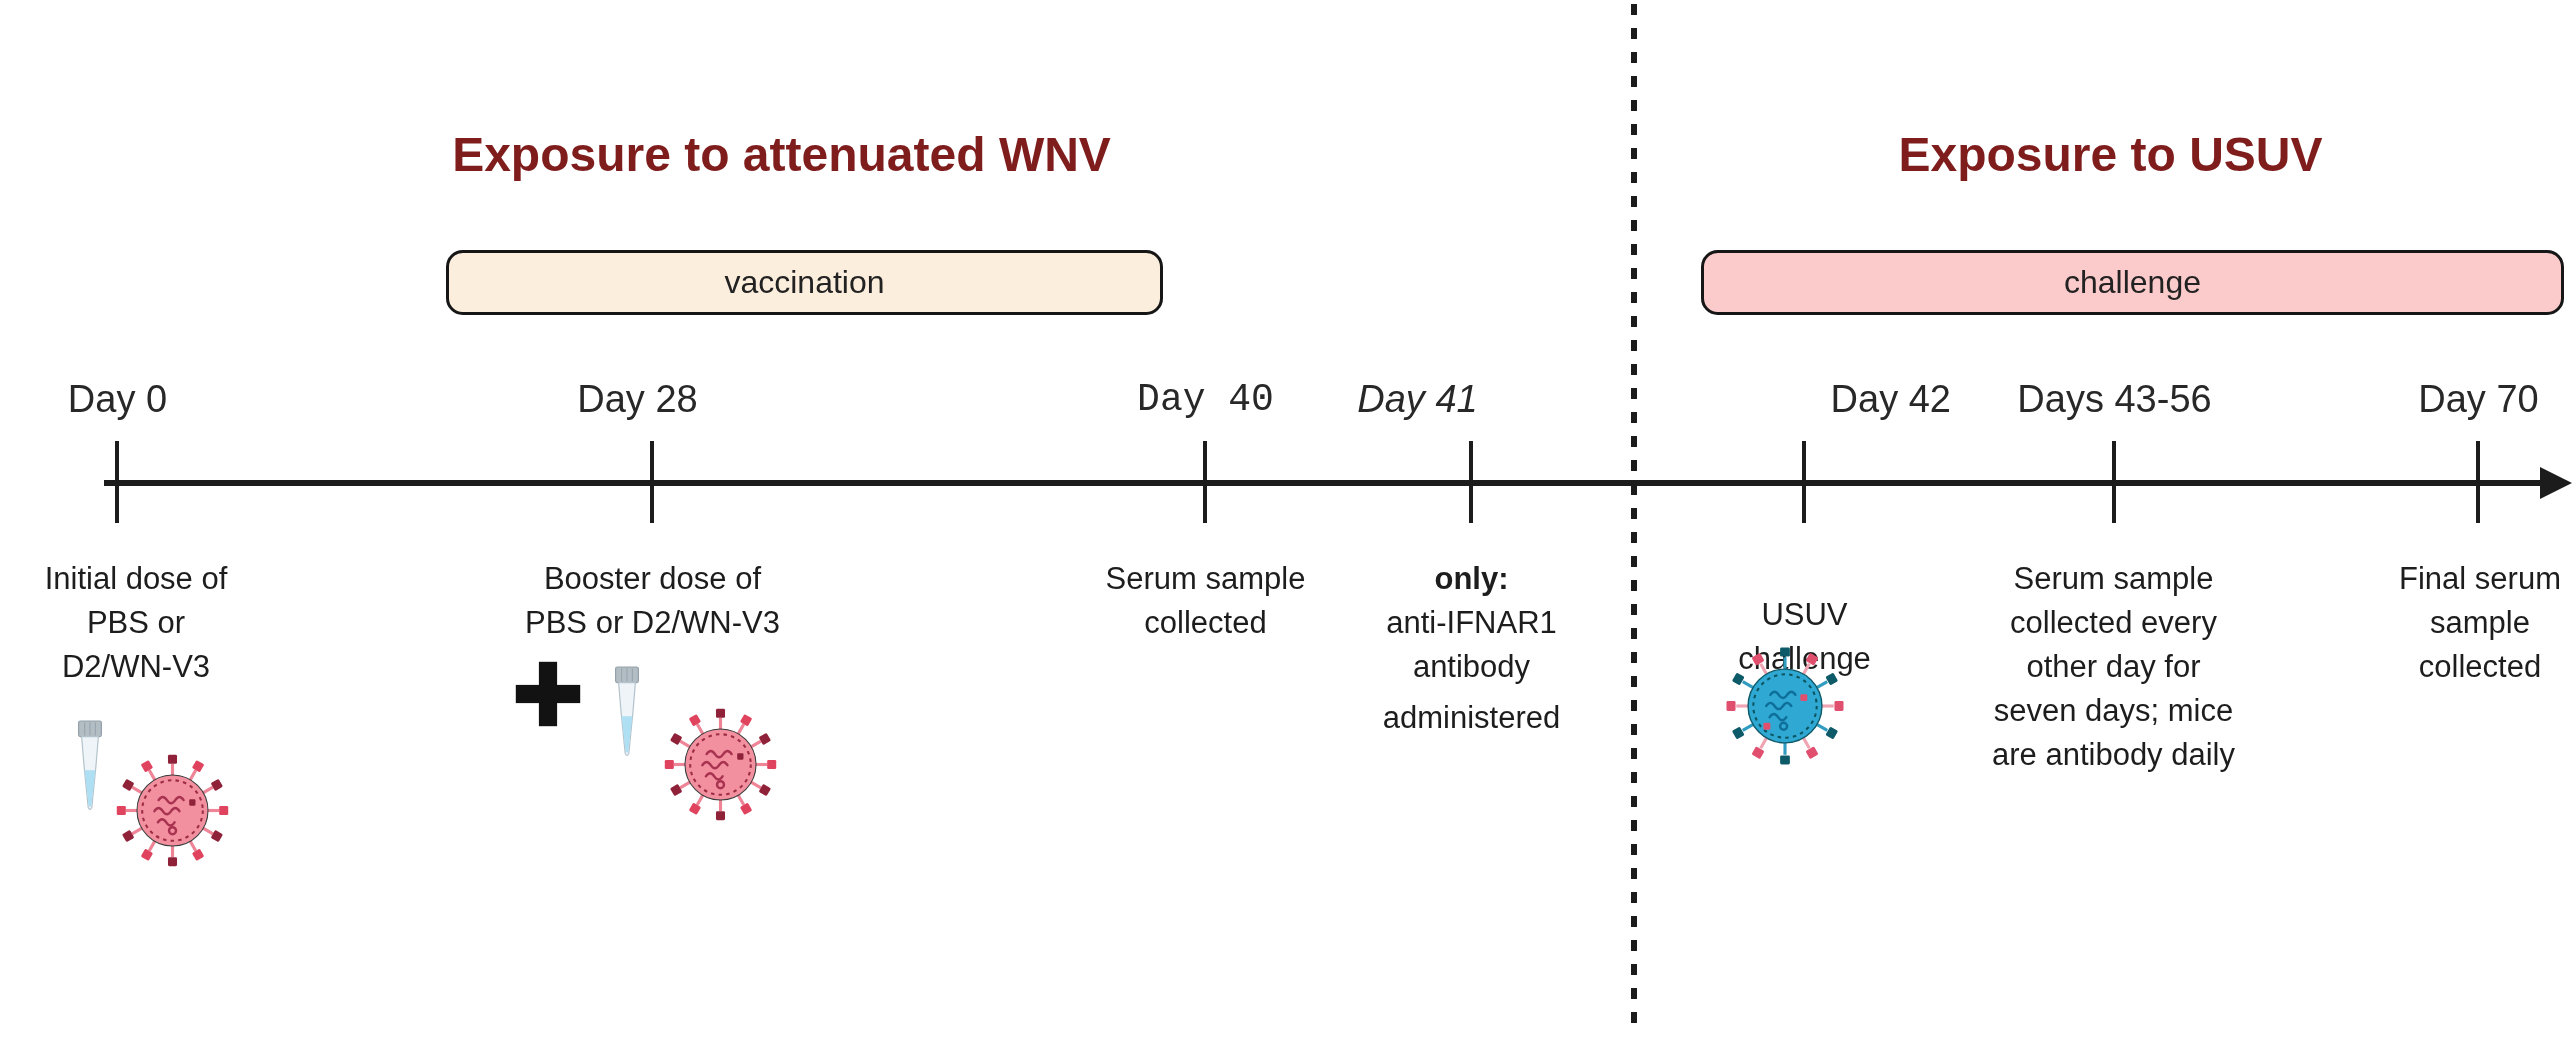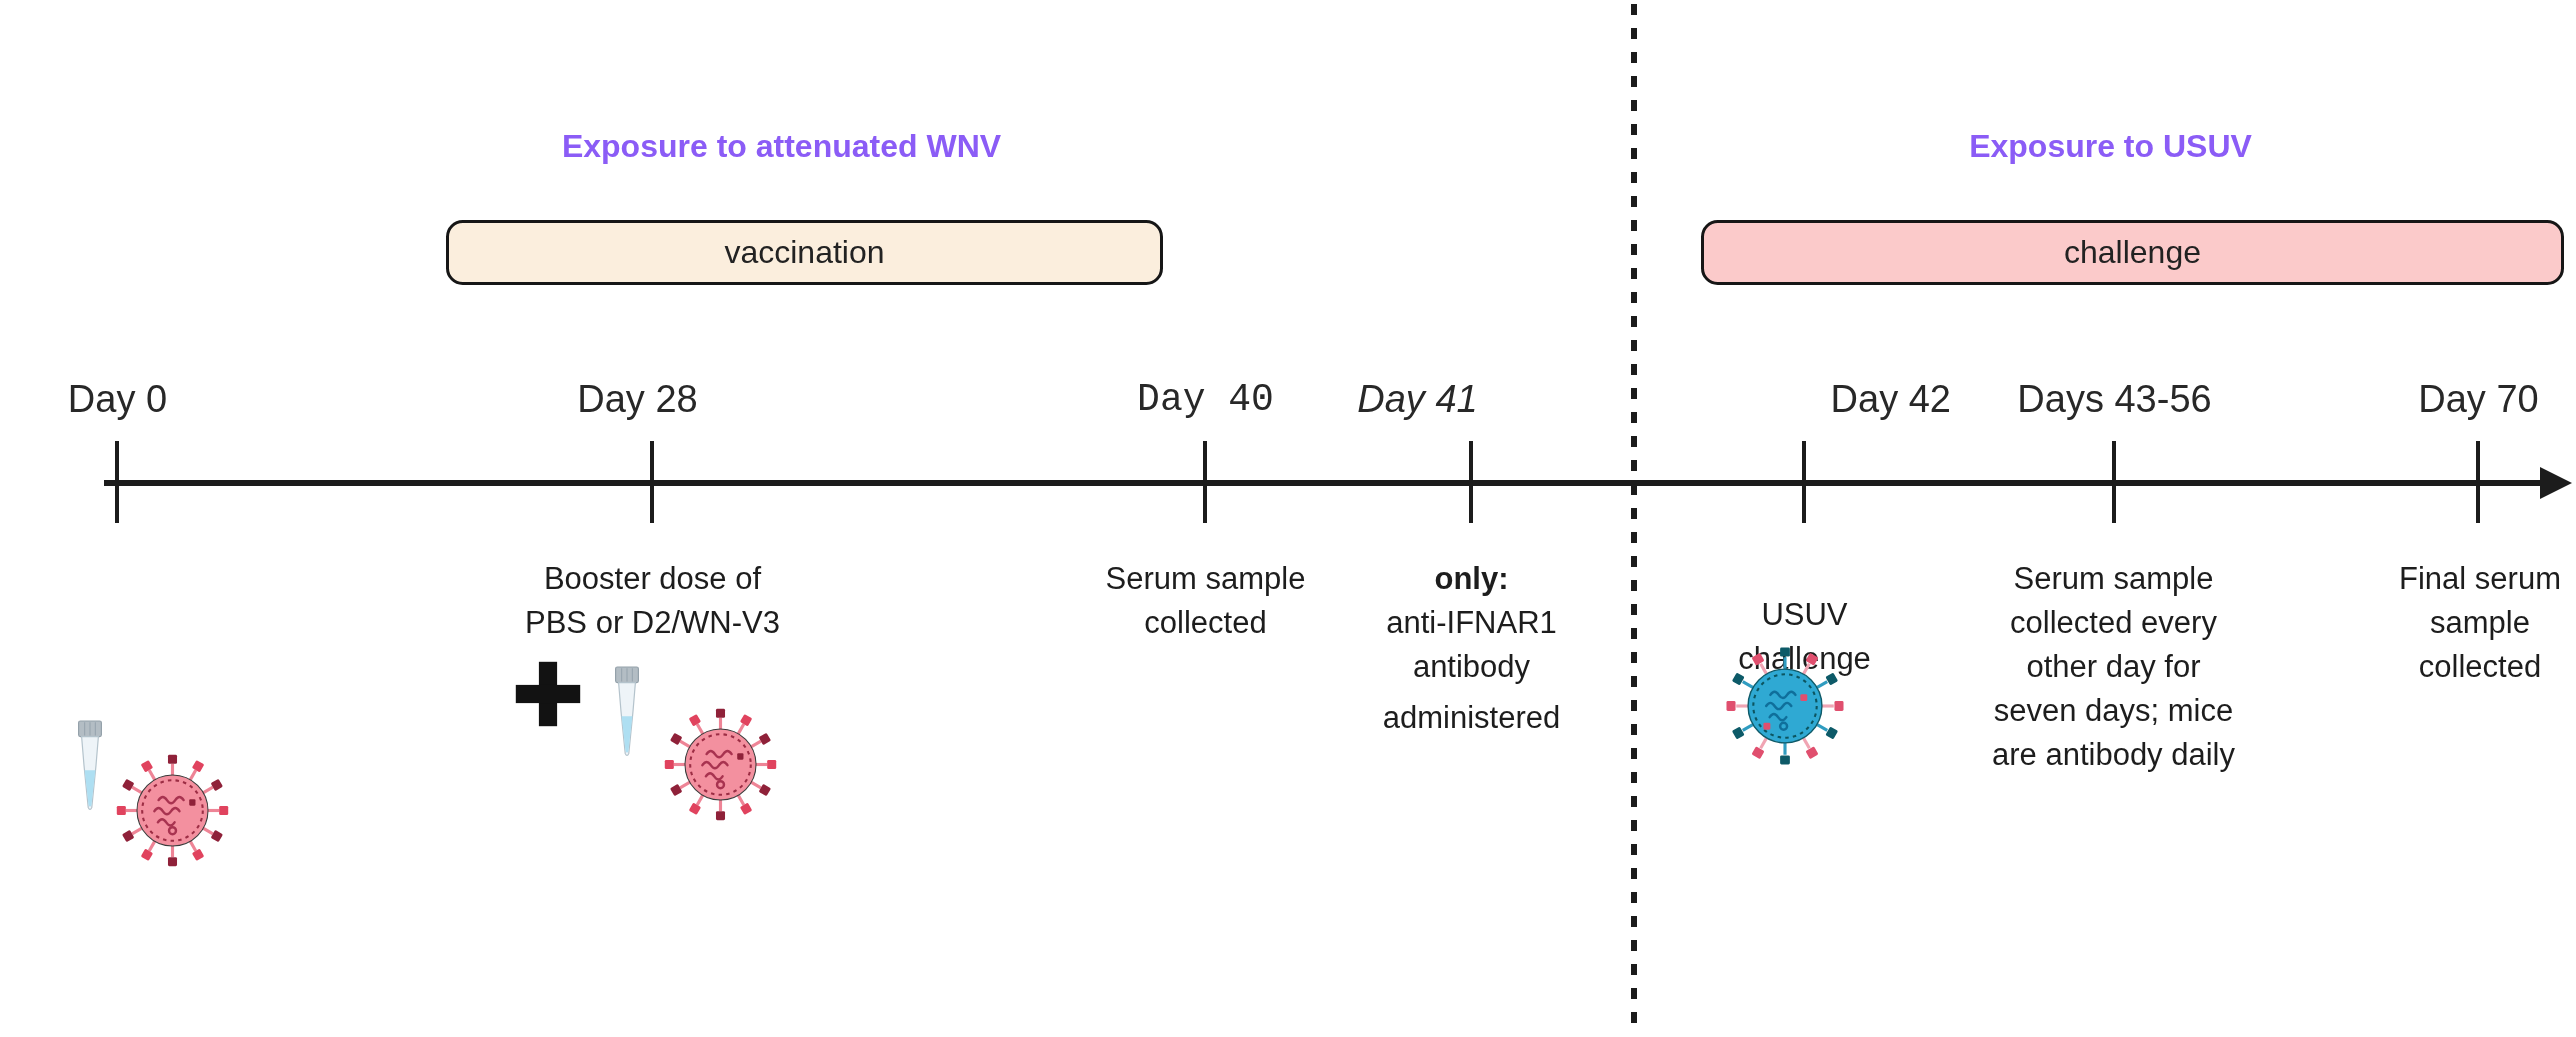--- a/index.html
+++ b/index.html
@@ -7,28 +7,28 @@
     position:relative;
     width:2576px;height:1037px;
     background:#ffffff;
     font-family:"Liberation Sans", sans-serif;
     overflow:hidden;
     color:#1c1c1c;
   }
   
   .phase-title{
     position:absolute;top:130px;
-    font-size:32px;font-weight:bold;color:#8b5cf6;
+    font-size:48px;font-weight:bold;color:#7f1d1d;
     text-align:center;line-height:1.05;white-space:nowrap;
   }
   #title-left{left:433px;width:697px;}
   #title-right{left:1762px;width:697px;}
   
   .band{
-    position:absolute;top:220px;height:59px;
+    position:absolute;top:250px;height:59px;
     border:3.5px solid #161616;border-radius:16.7px;
     display:flex;align-items:center;justify-content:center;
     font-size:32px;color:#222222;
   }
   #band-vaccination{left:446px;width:711px;background:#fbeedd;}
   #band-challenge{left:1701px;width:857px;background:#fbcaca;}
   
   #axis{position:absolute;left:104px;top:480px;width:2442px;height:6.3px;background:#1c1c1c;}
   #arrowhead{
     position:absolute;left:2540px;top:467px;width:0;height:0;
@@ -106,20 +106,25 @@
   <div id="tick-6" class="tick"></div>
 
   <div id="day-0" class="day-label">Day 0</div>
   <div id="day-1" class="day-label">Day 28</div>
   <div id="day-2" class="day-label">Day 40</div>
   <div id="day-3" class="day-label">Day 41</div>
   <div id="day-4" class="day-label">Day 42</div>
   <div id="day-5" class="day-label">Days 43-56</div>
   <div id="day-6" class="day-label">Day 70</div>
 
+  <div id="desc-0" class="desc">
+    <div>Initial dose of</div>
+    <div>PBS or</div>
+    <div>D2/WN-V3</div>
+  </div>
   <div id="desc-1" class="desc">
     <div>Booster dose of</div>
     <div>PBS or D2/WN-V3</div>
   </div>
   <div id="desc-2" class="desc">
     <div>Serum sample</div>
     <div>collected</div>
   </div>
   <div id="desc-3" class="desc">
     <div class="b">only:</div>

